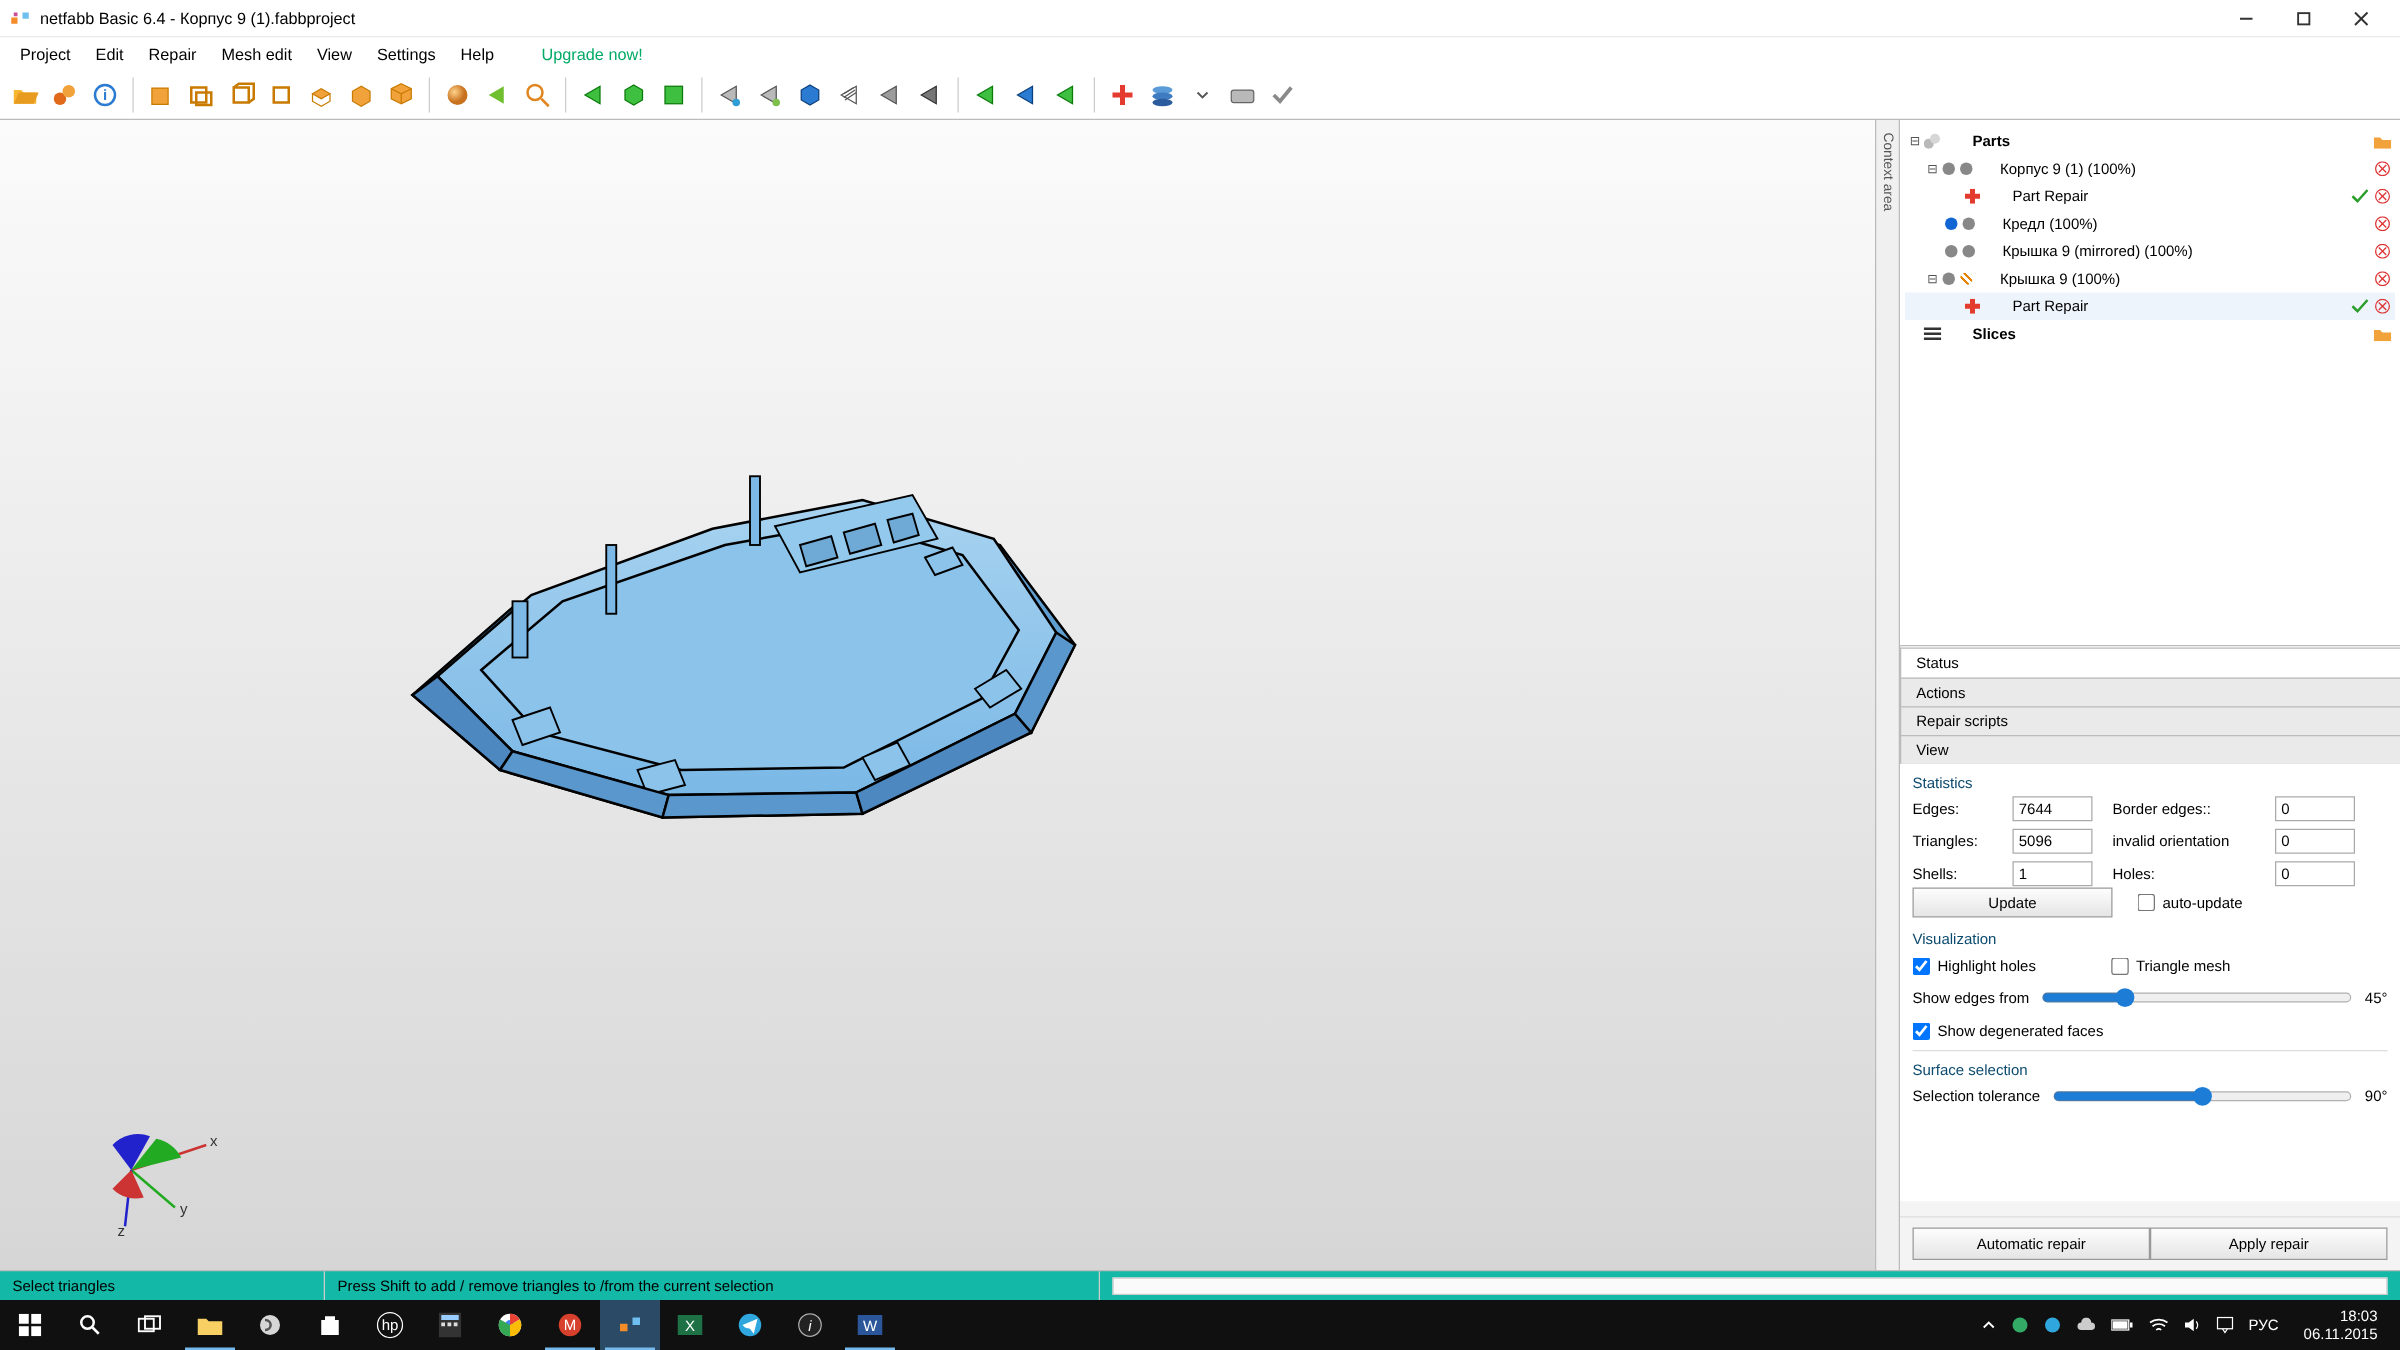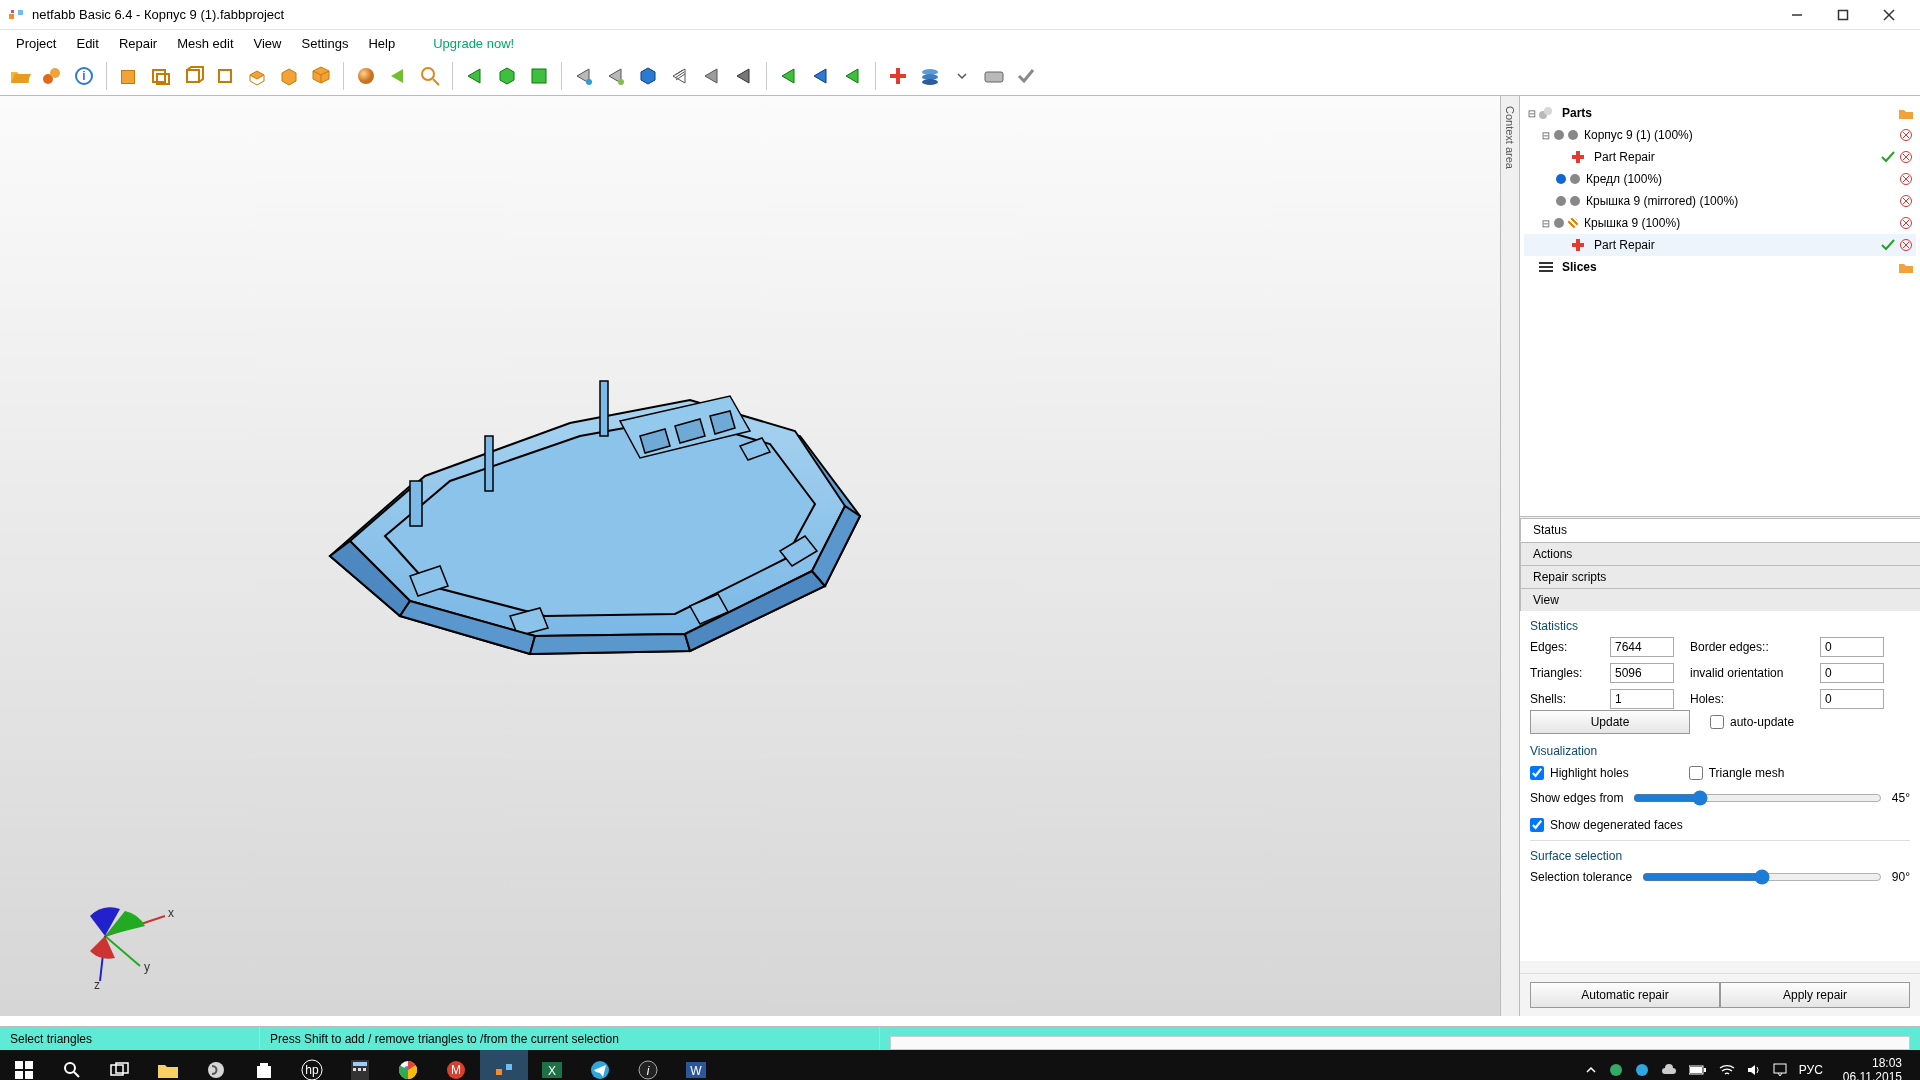--- a/index.html
+++ b/index.html
@@ -31,21 +31,21 @@
 .right-panel { width: 400px; background: #fff; border-left: 0; display: flex; flex-direction: column; }
 
 
 .tree { flex: 0 0 auto; height: 420px; padding: 6px 4px; overflow: auto; font-size: 12px; }
 .tree-row { display: flex; align-items: center; height: 22px; padding: 0 2px; position: relative; }
 .tree-row .expander { width: 12px; text-align: center; color: #555; font-size: 10px; }
 .tree-row .ind { display: inline-block; }
 .tree-row .dot { width: 10px; height: 10px; border-radius: 50%; background: #888; margin: 0 2px; display: inline-block; }
 .tree-row .dot.blue { background: #1266d4; }
 .tree-row .dot.orangeStripe { background: repeating-linear-gradient(45deg,#e58200,#e58200 2px,#fff 2px,#fff 4px); }
-.tree-row .label { flex: 1; margin-left: 4px; white-space: nowrap; }
+.tree-row .label { flex: 1; margin-left: 20px; white-space: nowrap; }
 .tree-row .bold { font-weight: 700; }
 .tree-row .row-iconbox { width: 16px; height: 16px; display: flex; align-items: center; justify-content: center; margin-right: 4px; }
 .tree-row .tail { display: flex; gap: 2px; margin-left: auto; }
 .tree-row .tail span { width: 16px; height: 16px; display: flex; align-items: center; justify-content: center; }
 .folder-icon svg, .plus-icon svg, .bars-icon svg { display:block; }
 
 
 .tabs-panel { border-top: 1px solid #bbb; flex: 1; display: flex; flex-direction: column; background: #f4f4f4; }
 .tabs { display: flex; border-bottom: 1px solid #bbb; background: #f0f0f0; flex-direction: column; }
 .tab { padding: 4px 12px; border: 1px solid #bbb; border-bottom: none; background: #eaeaea; margin-right: -1px; font-size: 12px; cursor: default; position: relative; top: 1px; }
@@ -57,21 +57,21 @@
 .update-btn { width: 160px; height: 24px; border: 1px solid #999; background: linear-gradient(#fdfdfd,#e5e5e5); }
 .chk-row { display: flex; align-items: center; gap: 6px; margin: 4px 0; font-size: 12px; }
 .chk-row input[type=checkbox] { width: 14px; height: 14px; }
 .slider-row { display: flex; align-items: center; gap: 10px; margin: 6px 0 12px; }
 .slider-row input[type=range] { flex: 1; accent-color: #1c7cd6; }
 hr.soft { border: none; border-top: 1px solid #ddd; margin: 8px 0; }
 .action-row { display: flex; margin-top: 12px; padding: 8px 10px; }
 .big-btn { flex: 1; height: 26px; border: 1px solid #999; background: linear-gradient(#fdfdfd,#e5e5e5); font-size: 12px; }
 
 
-.statusbar { height: 24px; display: flex; align-items: flex-end; border-top: 1px solid #bbb; background: #5eead4; font-size: 12px; margin-top: 10px; }
+.statusbar { height: 24px; display: flex; align-items: center; border-top: 1px solid #bbb; background: #14b8a6; font-size: 12px; }
 .statusbar .cell { padding: 0 10px; border-right: 1px solid #ccc; height: 100%; display: flex; align-items: center; }
 .statusbar .cell.wide { flex: 0 0 260px; }
 .statusbar .progress { flex: 1; height: 14px; margin: 0 10px; border: 1px solid #ccc; background: #fafafa; }
 
 
 .taskbar { height: 40px; background: #101010; display: flex; align-items: center; color: #fff; }
 .taskbar .tb-item { width: 48px; height: 40px; display: flex; align-items: center; justify-content: center; position: relative; }
 .taskbar .tb-item.active::after { content: ""; position: absolute; left: 4px; right: 4px; bottom: 0; height: 2px; background: #76b9ed; }
 .taskbar .tray { margin-left: auto; display: flex; align-items: center; gap: 12px; padding: 0 10px; font-size: 12px; }
 .taskbar .clock { text-align: right; line-height: 1.2; font-size: 12px; padding: 0 8px; }

